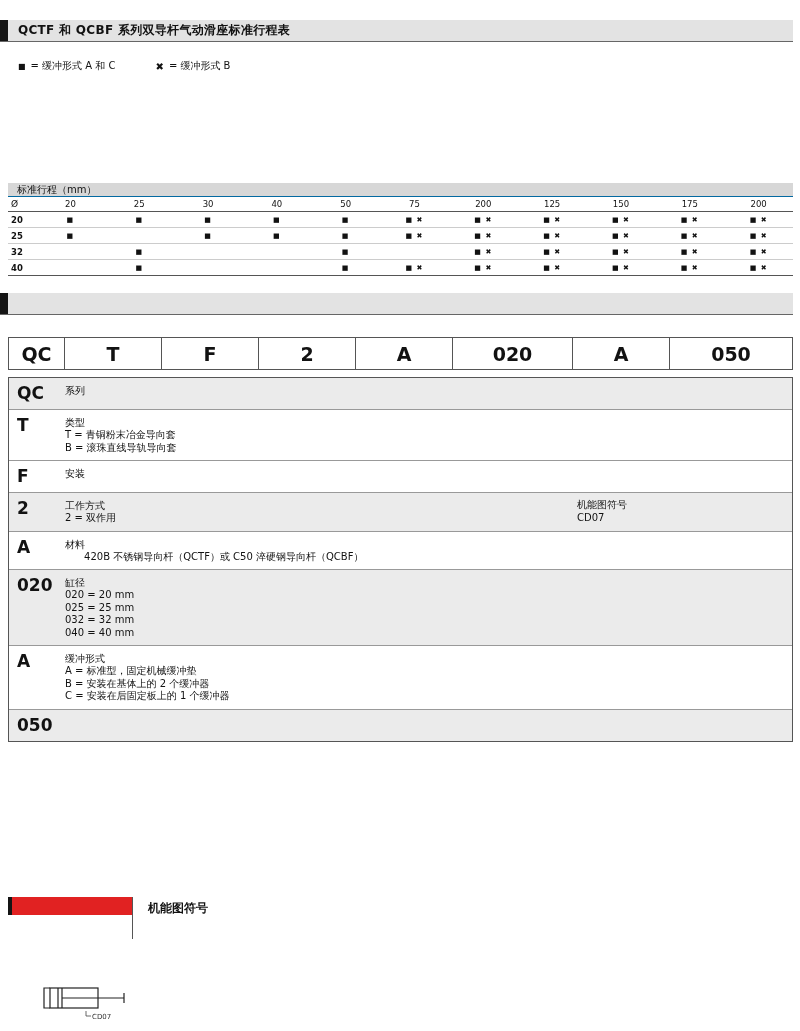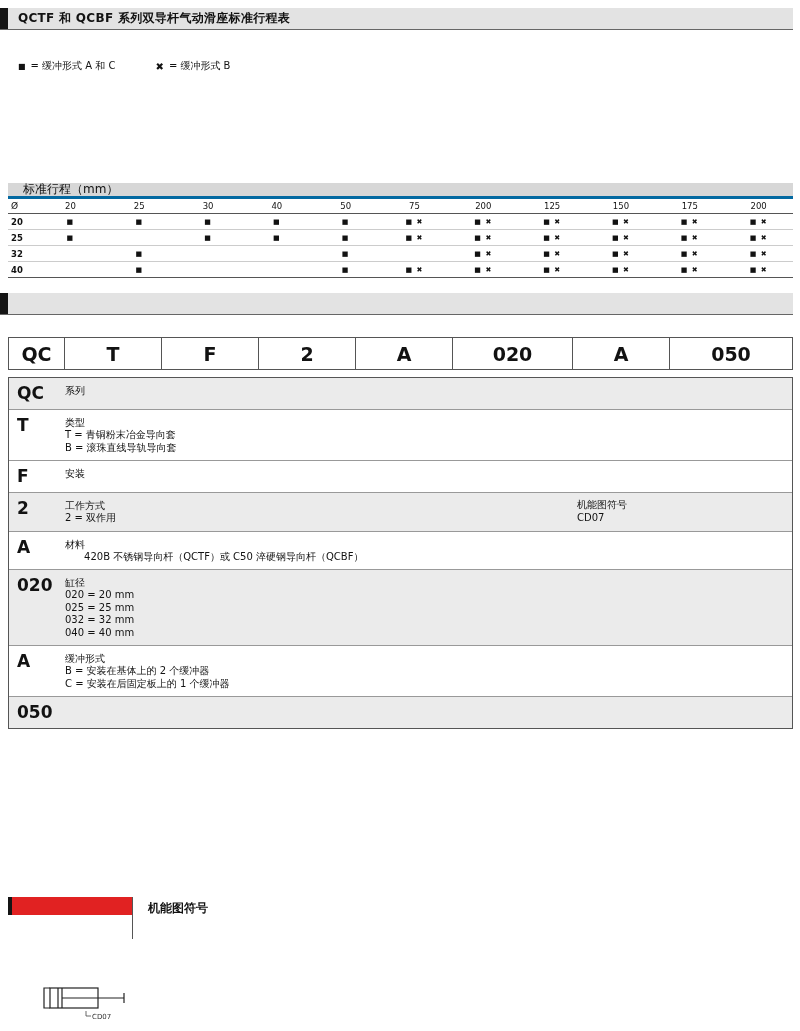--- a/index.html
+++ b/index.html
@@ -5,33 +5,33 @@
   html,body{margin:0;padding:0}
   body{
     width:800px;height:1031px;background:#fff;position:relative;overflow:hidden;
     font-family:"DejaVu Sans","Liberation Sans",sans-serif;color:#121212;
   }
   
   .sec-header{position:absolute;left:0;width:793px;height:21px;background:#e3e3e3;
     border-bottom:1px solid #666;display:flex;align-items:center}
   .sec-header .black-bar{width:8px;align-self:stretch;background:#141414}
   .sec-header .title{font-weight:bold;font-size:12px;margin-left:10px;letter-spacing:.3px}
-  #sec1{top:8px}
+  #sec1{top:20px}
   #sec2{top:293px}
 
   
   .legend{position:absolute;top:59px;left:18px;display:flex;font-size:10px}
   .legend .item{display:flex;align-items:center;margin-right:40px}
   .legend .sym{font-size:8px;margin-right:5px}
   .legend .sym.x{font-size:10px;font-weight:bold}
 
   
   .stroke-table{position:absolute;left:8px;top:183px;width:785px}
-  .band{background:#d7d7d7;height:13px;font-size:12px;line-height:13px;padding-left:15px;
-    border-bottom:3px solid #0369a1}
+  .band{background:#d7d7d7;height:13px;font-size:10px;line-height:13px;padding-left:9px;
+    border-bottom:1px solid #0369a1}
   .grid-row{display:grid;grid-template-columns:28px repeat(11,1fr);align-items:center}
   .hdr-row{height:14px;font-size:8.5px;border-bottom:1px solid #555}
   .hdr-row .dia-sym{padding-left:3px;font-size:9px}
   .col-h{text-align:center}
   .t-row{height:15px;border-bottom:1px solid #cccccc;font-size:8.5px}
   .t-row:last-child{border-bottom:1px solid #555}
   .t-row .dia{font-weight:bold;padding-left:3px}
   .t-row .cell{text-align:center;font-size:7px;font-weight:bold;letter-spacing:1px}
 
   
@@ -218,20 +218,21 @@
           <div class="desc-line">020 = 20 mm</div>
           <div class="desc-line">025 = 25 mm</div>
           <div class="desc-line">032 = 32 mm</div>
           <div class="desc-line">040 = 40 mm</div>
         </div>
       </div>
       <div class="desc-row">
         <div class="desc-code">A</div>
         <div class="desc-main">
           <div class="desc-label">缓冲形式</div>
+          <div class="desc-line">A = 标准型，固定机械缓冲垫</div>
           <div class="desc-line">B = 安装在基体上的 2 个缓冲器</div>
           <div class="desc-line">C = 安装在后固定板上的 1 个缓冲器</div>
         </div>
       </div>
       <div class="desc-row shaded">
         <div class="desc-code">050</div>
       </div>
     </div>
 
   <div class="fn-red"></div>

